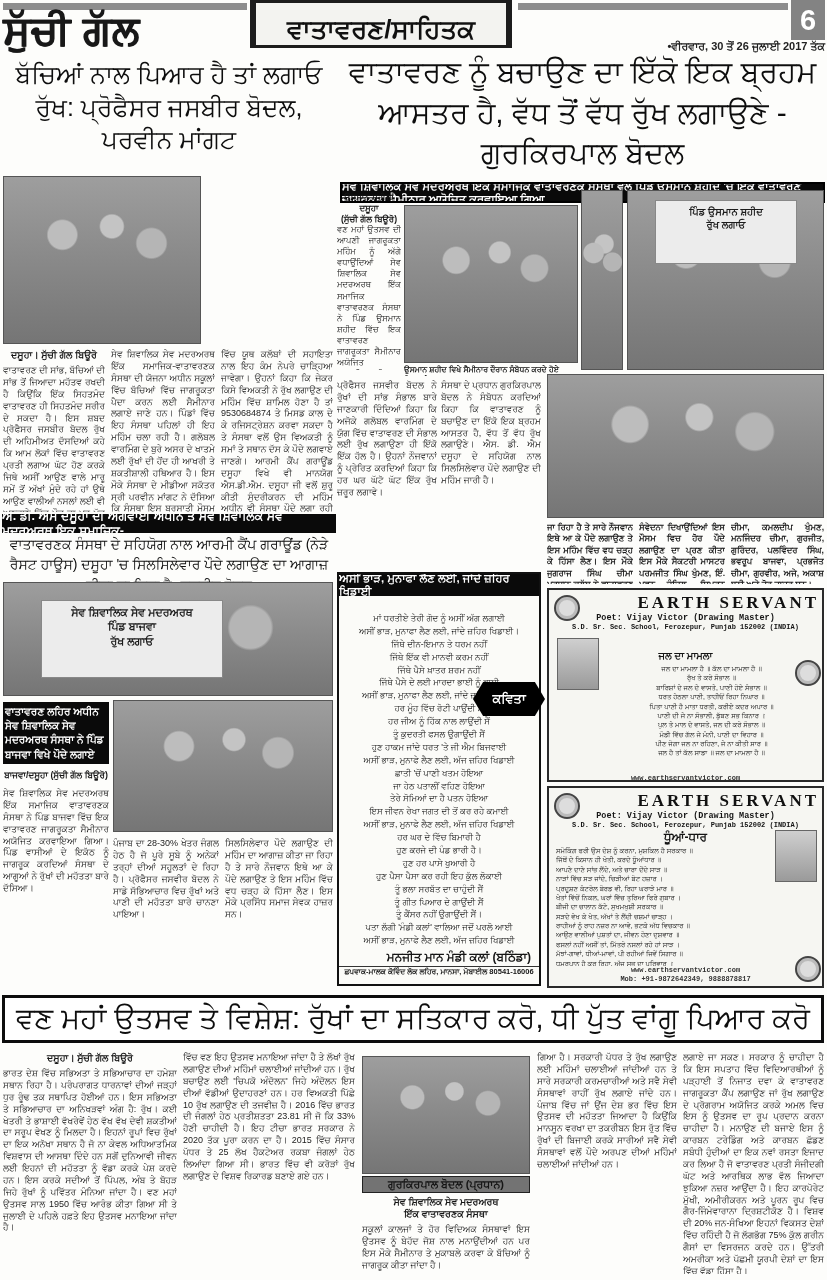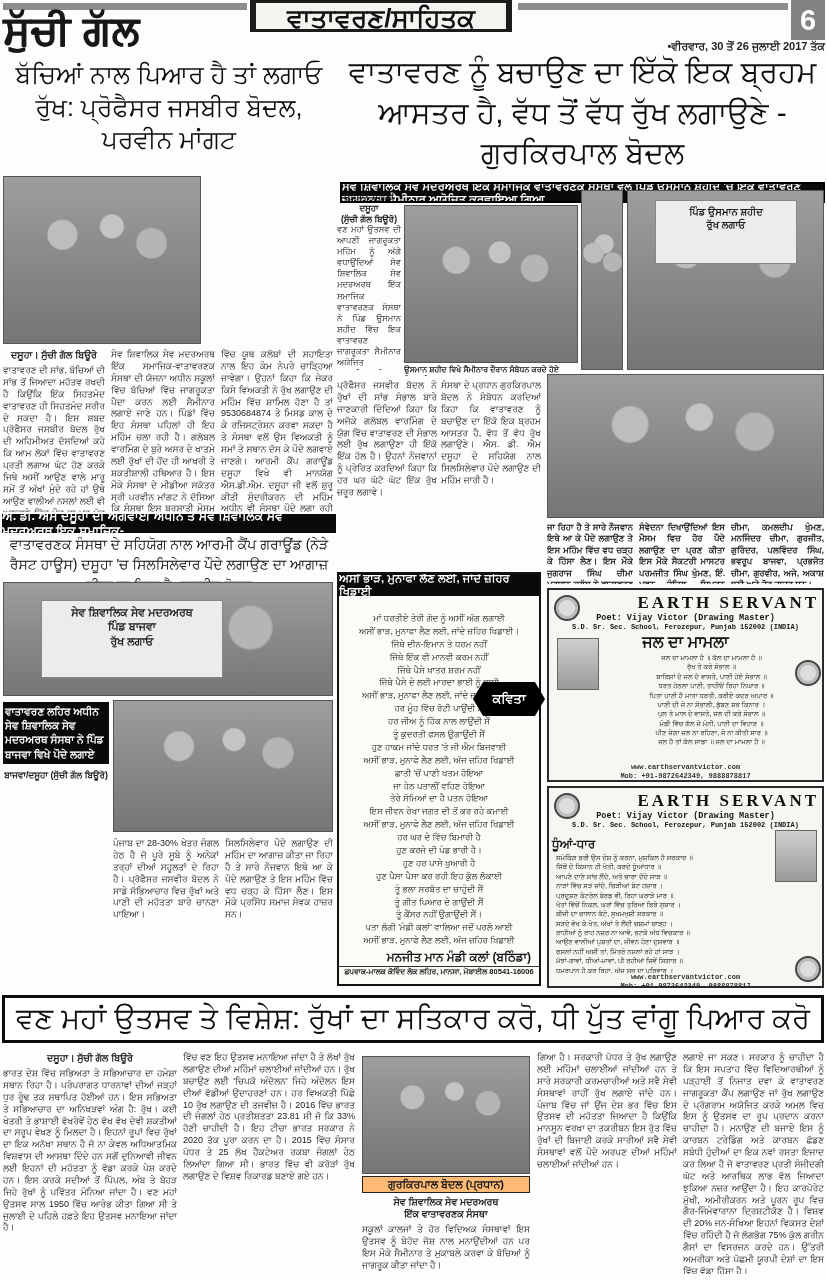--- a/index.html
+++ b/index.html
@@ -38,21 +38,21 @@
 </head>
 <body>
 
 <div id="page">
 
   <div class="abs graybar" style="left:3px;top:3px;width:244px;height:7px;"></div>
   <div class="abs graybar" style="left:518px;top:3px;width:270px;height:7px;"></div>
 
   <div class="abs" style="left:3px;top:8px;width:230px;height:48px;font-weight:900;font-size:40px;letter-spacing:1px;color:#181818;text-shadow:1px 0 #181818;">ਸੁੱਚੀ ਗੱਲ</div>
 
-  <div class="abs" style="left:250px;top:0;width:262px;height:32px;border:3px solid #1c1c1c;border-left-width:6px;border-right-width:6px;background:#f3f3f0;display:flex;align-items:flex-start;justify-content:center;">
+  <div class="abs" style="left:250px;top:0;width:262px;height:48px;border:3px solid #1c1c1c;border-left-width:6px;border-right-width:6px;background:#f3f3f0;display:flex;align-items:flex-end;justify-content:center;">
     <span style="font-size:26px;font-weight:900;color:#111;">ਵਾਤਾਵਰਣ/ਸਾਹਿਤਕ</span>
   </div>
 
   <div class="abs" style="left:791px;top:0;width:34px;height:40px;background:#838383;display:flex;align-items:center;justify-content:center;">
     <span style="font-size:29px;font-weight:900;color:#fff;">6</span>
   </div>
 
   <div class="abs" style="left:540px;top:40px;width:285px;height:14px;text-align:right;font-size:11px;font-weight:bold;color:#222;">•ਵੀਰਵਾਰ, 30 ਤੋਂ 26 ਜੁਲਾਈ 2017 ਤੱਕ</div>
 
   <div class="abs hl" style="left:2px;top:58px;width:334px;height:108px;font-size:25px;line-height:1.3;">ਬੱਚਿਆਂ ਨਾਲ ਪਿਆਰ ਹੈ ਤਾਂ ਲਗਾਓ ਰੁੱਖ: ਪ੍ਰੋਫੈਸਰ ਜਸਬੀਰ ਬੋਦਲ, ਪਰਵੀਨ ਮਾਂਗਟ</div>
@@ -74,20 +74,21 @@
   <div class="abs photo" style="left:3px;top:582px;width:330px;height:114px;">
     <div class="pbanner" style="left:38px;top:18px;width:180px;height:72px;font-size:11px;padding-top:4px;">ਸੇਵ ਸ਼ਿਵਾਲਿਕ ਸੇਵ ਮਦਰਅਰਥ
 ਪਿੰਡ ਬਾਜਵਾ
 ਰੁੱਖ ਲਗਾਓ</div>
   </div>
 
   <div class="abs rev" style="left:3px;top:702px;width:106px;height:62px;font-size:10.5px;font-weight:bold;text-align:left;line-height:1.35;padding:2px;overflow:hidden;">ਵਾਤਾਵਰਣ ਲਹਿਰ ਅਧੀਨ ਸੇਵ ਸ਼ਿਵਾਲਿਕ ਸੇਵ ਮਦਰਅਰਥ ਸੰਸਥਾ ਨੇ ਪਿੰਡ ਬਾਜਵਾ ਵਿਖੇ ਪੌਦੇ ਲਗਾਏ</div>
   <div class="abs dateline" style="left:3px;top:770px;width:106px;height:14px;font-size:8.8px;">ਬਾਜਵਾ/ਦਸੂਹਾ (ਸੁੱਚੀ ਗੱਲ ਬਿਊਰੋ)</div>
   <div class="abs photo" style="left:113px;top:700px;width:220px;height:132px;"></div>
 
+  <div class="abs bodytxt" style="left:3px;top:788px;width:106px;height:196px;">ਸੇਵ ਸ਼ਿਵਾਲਿਕ ਸੇਵ ਮਦਰਅਰਥ ਇੱਕ ਸਮਾਜਿਕ ਵਾਤਾਵਰਣਕ ਸੰਸਥਾ ਨੇ ਪਿੰਡ ਬਾਜਵਾ ਵਿੱਚ ਇਕ ਵਾਤਾਵਰਣ ਜਾਗਰੂਕਤਾ ਸੈਮੀਨਾਰ ਅਯੋਜਿਤ ਕਰਵਾਇਆ ਗਿਆ। ਪਿੰਡ ਵਾਸੀਆਂ ਦੇ ਇਕੱਠ ਨੂੰ ਜਾਗਰੂਕ ਕਰਦਿਆਂ ਸੰਸਥਾ ਦੇ ਆਗੂਆਂ ਨੇ ਰੁੱਖਾਂ ਦੀ ਮਹੱਤਤਾ ਬਾਰੇ ਦੱਸਿਆ।</div>
   <div class="abs bodytxt" style="left:113px;top:838px;width:106px;height:146px;">ਪੰਜਾਬ ਦਾ 28-30% ਖੇਤਰ ਜੰਗਲ ਹੇਠ ਹੈ ਜੋ ਪੂਰੇ ਸੂਬੇ ਨੂੰ ਅਨੇਕਾਂ ਤਰ੍ਹਾਂ ਦੀਆਂ ਸਹੂਲਤਾਂ ਦੇ ਰਿਹਾ ਹੈ। ਪ੍ਰੋਫੈਸਰ ਜਸਵੀਰ ਬੋਦਲ ਨੇ ਸਾਡੇ ਸੱਭਿਆਚਾਰ ਵਿਚ ਰੁੱਖਾਂ ਅਤੇ ਪਾਣੀ ਦੀ ਮਹੱਤਤਾ ਬਾਰੇ ਚਾਨਣਾ ਪਾਇਆ।</div>
   <div class="abs bodytxt" style="left:225px;top:838px;width:108px;height:146px;">ਸਿਲਸਿਲੇਵਾਰ ਪੌਦੇ ਲਗਾਉਣ ਦੀ ਮਹਿੰਮ ਦਾ ਆਗਾਜ਼ ਕੀਤਾ ਜਾ ਰਿਹਾ ਹੈ ਤੇ ਸਾਰੇ ਨੌਜਵਾਨ ਇਥੇ ਆ ਕੇ ਪੌਦੇ ਲਗਾਉਣ ਤੇ ਇਸ ਮਹਿੰਮ ਵਿੱਚ ਵਧ ਚੜ੍ਹ ਕੇ ਹਿੱਸਾ ਲੈਣ। ਇਸ ਮੌਕੇ ਪ੍ਰਸਿੱਧ ਸਮਾਜ ਸੇਵਕ ਹਾਜ਼ਰ ਸਨ।</div>
 
   <div class="abs dateline" style="left:337px;top:192px;width:64px;height:28px;font-size:8.6px;">ਉਸਮਾਨ ਸ਼ਹੀਦ/ਦਸੂਹਾ
 (ਸੁੱਚੀ ਗੱਲ ਬਿਊਰੋ)</div>
   <div class="abs bodytxt" style="left:337px;top:224px;width:64px;height:146px;font-size:8.4px;">ਵਣ ਮਹਾਂ ਉਤਸਵ ਦੀ ਆਪਣੀ ਜਾਗਰੂਕਤਾ ਮਹਿੰਮ ਨੂੰ ਅੱਗੇ ਵਧਾਉਂਦਿਆਂ ਸੇਵ ਸ਼ਿਵਾਲਿਕ ਸੇਵ ਮਦਰਅਰਥ ਇੱਕ ਸਮਾਜਿਕ ਵਾਤਾਵਰਣਕ ਸੰਸਥਾ ਨੇ ਪਿੰਡ ਉਸਮਾਨ ਸ਼ਹੀਦ ਵਿੱਚ ਇਕ ਵਾਤਾਵਰਣ ਜਾਗਰੂਕਤਾ ਸੈਮੀਨਾਰ ਅਯੋਜਿਤ ਕਰਵਾਇਆ ਗਿਆ। ਜਿਸ ਵਿੱਚ ਯੁਵਕ ਸੇਵਾਵਾਂ ਕਲੱਬ ਦੇ ਨੌਜਵਾਨਾਂ ਅਤੇ ਬਜ਼ੁਰਗਾਂ ਨੇ ਹਿੱਸਾ ਲਿਆ। ਇਸ ਮੌਕੇ ਨੌਜਵਾਨਾਂ ਨੇ ਉਤਸ਼ਾਹ ਦੇ ਨਾਲ ਪੌਦੇ ਲਗਾਏ ਗਏ ਤੇ ਸੈਮੀਨਾਰ ਵਿੱਚ ਸ਼ਮੂਲੀਅਤ ਕੀਤੀ।</div>
 
   <div class="abs photo" style="left:404px;top:205px;width:174px;height:158px;"></div>
   <div class="abs" style="left:404px;top:365px;width:174px;height:11px;font-size:7.8px;font-weight:bold;overflow:hidden;">ਉਸਮਾਨ ਸ਼ਹੀਦ ਵਿਖੇ ਸੈਮੀਨਾਰ ਦੌਰਾਨ ਸੰਬੋਧਨ ਕਰਦੇ ਹੋਏ ਸੰਸਥਾ ਦੇ ਆਗੂ।</div>
 
@@ -104,21 +105,21 @@
   <div class="abs capcol" style="left:547px;top:522px;width:86px;height:62px;">ਜਾ ਰਿਹਾ ਹੈ ਤੇ ਸਾਰੇ ਨੌਜਵਾਨ ਇਥੇ ਆ ਕੇ ਪੌਦੇ ਲਗਾਉਣ ਤੇ ਇਸ ਮਹਿੰਮ ਵਿੱਚ ਵਧ ਚੜ੍ਹ ਕੇ ਹਿੱਸਾ ਲੈਣ। ਇਸ ਮੌਕੇ ਜੁਗਰਾਜ ਸਿੰਘ ਚੀਮਾ ਪ੍ਰਧਾਨ ਕਲੱਬ ਨੇ ਵਾਤਾਵਰਣ ਪ੍ਰਤੀ</div>
   <div class="abs capcol" style="left:639px;top:522px;width:86px;height:62px;">ਸੰਵੇਦਨਾ ਦਿਖਾਉਂਦਿਆਂ ਇਸ ਮੌਸਮ ਵਿਚ ਹੋਰ ਪੌਦੇ ਲਗਾਉਣ ਦਾ ਪ੍ਰਣ ਕੀਤਾ ਇਸ ਮੌਕੇ ਸੈਕਟਰੀ ਮਾਸਟਰ ਪਰਮਜੀਤ ਸਿੰਘ ਖੁੰਮਣ, ਇੰ. ਪਵਨ ਜੰਜਿਲ, ਸਿਮਰਨ ਸਿੰਘ, ਨਵਦੀਪ</div>
   <div class="abs capcol" style="left:731px;top:522px;width:93px;height:62px;">ਚੀਮਾ, ਕਮਲਦੀਪ ਖੁੰਮਣ, ਮਨਜਿੰਦਰ ਚੀਮਾ, ਗੁਰਜੀਤ, ਗੁਰਿੰਦਰ, ਪਲਵਿੰਦਰ ਸਿੰਘ, ਭਵਰੂਪ ਬਾਜਵਾ, ਪ੍ਰਭਜੋਤ ਚੀਮਾ, ਗੁਰਵੀਰ, ਅਜੇ, ਅਕਾਸ਼ ਬਨੀ ਅਤੇ ਹੋਰ ਹਾਜ਼ਰ ਸਨ।</div>
 
   <div class="abs adbox" style="left:547px;top:588px;width:277px;height:194px;padding:3px;">
     <div class="logo abs" style="left:5px;top:5px;"></div>
     <div class="logo abs" style="left:246px;top:70px;"></div>
     <div class="adtitle">EARTH SERVANT</div>
     <div class="adsub" style="font-size:8.5px;">Poet: Vijay Victor (Drawing Master)</div>
     <div class="adsub" style="font-size:7px;">S.D. Sr. Sec. School, Ferozepur, Punjab 152002 (INDIA)</div>
-    <div style="text-align:center;font-size:16px;font-weight:bold;margin-top:2px;">ਜਲ ਦਾ ਮਾਮਲਾ</div>
+    <div style="text-align:center;font-size:10px;font-weight:bold;margin-top:19px;">ਜਲ ਦਾ ਮਾਮਲਾ</div>
     <div class="portrait abs" style="left:8px;top:48px;width:42px;height:52px;"></div>
     <div class="adpoem" style="margin:2px 4px 0 56px;height:110px;">ਜਲ ਦਾ ਮਾਮਲਾ ਹੈ ॥ ਕੱਲ ਦਾ ਮਾਮਲਾ ਹੈ ॥
 ਰੁੱਖ ਤੇ ਕਰੋ ਸੰਭਾਲ ॥
 ਬਾਰਿਸ਼ਾਂ ਦੇ ਜਲ ਦੇ ਵਾਸਤੇ, ਪਾਣੀ ਹੋਏ ਸੰਭਾਲ ॥
 ਧਰਤ ਹੇਠਲਾ ਪਾਣੀ, ਤਾਹੀਓਂ ਰਿਹਾ ਨਿਘਾਰ ॥
 ਪਿਤਾ ਪਾਣੀ ਹੈ ਮਾਤਾ ਧਰਤੀ, ਕਰੀਏ ਕਦਰ ਅਪਾਰ ॥
 ਪਾਣੀ ਦੀ ਜੇ ਨਾ ਸੰਭਾਲੀ, ਡੁੱਬਣ ਸਭ ਕਿਨਾਰ ।
 ਪੁਲ ਤੇ ਮਾਲ ਦੇ ਵਾਸਤੇ, ਜਲ ਦੀ ਕਰੋ ਸੰਭਾਲ ॥
 ਮੰਡੀ ਵਿੱਚ ਗੱਲ ਜੇ ਮੰਨੀ, ਪਾਣੀ ਦਾ ਵਿਹਾਰ ॥
 ਪੀਣ ਜੋਗਾ ਜਲ ਨਾ ਰਹਿਣਾ, ਜੇ ਨਾ ਕੀਤੀ ਸਾਰ ॥
@@ -127,21 +128,21 @@
 Mob: +91-9872642349, 9888878817
 E-mail: earthservantvictor.info@gmail.com</div>
   </div>
 
   <div class="abs adbox" style="left:547px;top:786px;width:277px;height:202px;padding:3px;">
     <div class="logo abs" style="left:5px;top:5px;"></div>
     <div class="logo abs" style="left:246px;top:168px;"></div>
     <div class="adtitle">EARTH SERVANT</div>
     <div class="adsub" style="font-size:8.5px;">Poet: Vijay Victor (Drawing Master)</div>
     <div class="adsub" style="font-size:7px;">S.D. Sr. Sec. School, Ferozepur, Punjab 152002 (INDIA)</div>
-    <div style="font-size:12px;font-weight:bold;margin-top:8px;">ਧੂੰਆਂ-ਧਾਰ</div>
+    <div style="text-align:center;font-size:12px;font-weight:bold;margin-top:1px;">ਧੂੰਆਂ-ਧਾਰ</div>
     <div class="portrait abs" style="left:226px;top:42px;width:42px;height:52px;"></div>
     <div class="adpoem" style="margin:2px 50px 0 4px;height:120px;text-align:left;">ਸਮੋਕਿੰਗ ਫਰੀ ਉਸ ਦੇਸ਼ ਨੂੰ ਕਰਨਾ, ਮੁਸ਼ਕਿਲ ਹੈ ਸਰਕਾਰ ॥
 ਜਿੱਥੋਂ ਦੇ ਕਿਸਾਨ ਹੀ ਖੇਤੀ, ਕਰਦੇ ਧੂੰਆਂਧਾਰ ॥
 ਆਪਣੇ ਦਾਣੇ ਸਾਂਭ ਲੈਂਦੇ, ਅਤੇ ਚਾਰਾ ਦੇਂਦੇ ਸਾੜ ॥
 ਨਾੜਾਂ ਵਿੱਚ ਸੜ ਜਾਂਦੇ, ਚਿੜੀਆਂ ਬੋਟ ਹਜ਼ਾਰ ।
 ਪ੍ਰਦੂਸ਼ਣ ਕੰਟਰੋਲ ਬੋਰਡ ਵੀ, ਰਿਹਾ ਘਰਾੜੇ ਮਾਰ ॥
 ਖੇਤਾਂ ਵਿੱਚੋਂ ਨਿਕਲ, ਘਰਾਂ ਵਿੱਚ ਤੁਰਿਆ ਫਿਰੇ ਗੁਬਾਰ ।
 ਬੀਜੀ ਦਾ ਚਾਲਾਨ ਕੱਟੇ, ਸੁਖਮਖੁਸ਼ੀ ਸਰਕਾਰ ॥
 ਸੜਦੇ ਵੇਖ ਕੇ ਖੇਤ, ਅੱਖਾਂ ਤੇ ਲੈਂਦੀ ਚਸ਼ਮਾਂ ਚਾੜ੍ਹ ।
 ਰਾਹੀਆਂ ਨੂੰ ਰਾਹ ਨਜ਼ਰ ਨਾ ਆਵੇ, ਭਟਕੇ ਅੱਧ ਵਿਚਕਾਰ ॥
@@ -195,21 +196,21 @@
 
   <div class="abs" style="left:2px;top:995px;width:822px;height:48px;border:3px solid #0c0c0c;background:#fff;display:flex;align-items:center;justify-content:center;">
     <span class="hl" style="font-size:29px;">ਵਣ ਮਹਾਂ ਉਤਸਵ ਤੇ ਵਿਸ਼ੇਸ਼: ਰੁੱਖਾਂ ਦਾ ਸਤਿਕਾਰ ਕਰੋ, ਧੀ ਪੁੱਤ ਵਾਂਗੂ ਪਿਆਰ ਕਰੋ</span>
   </div>
 
   <div class="abs dateline" style="left:3px;top:1052px;width:174px;height:14px;">ਦਸੂਹਾ। ਸੁੱਚੀ ਗੱਲ ਬਿਊਰੋ</div>
   <div class="abs bodytxt" style="left:3px;top:1068px;width:174px;height:206px;">ਭਾਰਤ ਦੇਸ਼ ਵਿੱਚ ਸਭਿਅਤਾ ਤੇ ਸਭਿਆਚਾਰ ਦਾ ਹਮੇਸ਼ਾ ਸਥਾਨ ਰਿਹਾ ਹੈ। ਪਰੰਪਰਾਗਤ ਧਾਰਨਾਵਾਂ ਦੀਆਂ ਜੜ੍ਹਾਂ ਧੁਰ ਰੂੰਢ ਤਕ ਸਥਾਪਿਤ ਹੋਈਆਂ ਹਨ। ਇਸ ਸਭਿਅਤਾ ਤੇ ਸਭਿਆਚਾਰ ਦਾ ਅਨਿਖੜਵਾਂ ਅੰਗ ਹੈ: ਰੁੱਖ। ਕਈ ਖੇਤਰੀ ਤੇ ਭਾਸ਼ਾਈ ਵੱਖਰੇਵੇਂ ਹੇਠ ਵੱਖ ਵੱਖ ਦੇਵੀ ਸ਼ਕਤੀਆਂ ਦਾ ਸਰੂਪ ਵੇਖਣ ਨੂੰ ਮਿਲਦਾ ਹੈ। ਇਹਨਾਂ ਰੂਪਾਂ ਵਿਚ ਰੁੱਖਾਂ ਦਾ ਇਕ ਅਨੋਖਾ ਸਥਾਨ ਹੈ ਜੋ ਨਾ ਕੇਵਲ ਅਧਿਆਤਮਿਕ ਵਿਸ਼ਵਾਸ ਦੀ ਆਸਥਾ ਦਿੰਦੇ ਹਨ ਸਗੋਂ ਦੁਨਿਆਵੀ ਜੀਵਨ ਲਈ ਇਹਨਾਂ ਦੀ ਮਹੱਤਤਾ ਨੂੰ ਵੱਡਾ ਕਰਕੇ ਪੇਸ਼ ਕਰਦੇ ਹਨ। ਇਸ ਕਰਕੇ ਸਦੀਆਂ ਤੋਂ ਪਿੱਪਲ, ਅੰਬ ਤੇ ਬੋਹੜ ਜਿਹੇ ਰੁੱਖਾਂ ਨੂੰ ਪਵਿੱਤਰ ਮੰਨਿਆ ਜਾਂਦਾ ਹੈ। ਵਣ ਮਹਾਂ ਉਤਸਵ ਸਾਲ 1950 ਵਿੱਚ ਆਰੰਭ ਕੀਤਾ ਗਿਆ ਸੀ ਤੇ ਜੁਲਾਈ ਦੇ ਪਹਿਲੇ ਹਫ਼ਤੇ ਇਹ ਉਤਸਵ ਮਨਾਇਆ ਜਾਂਦਾ ਹੈ।</div>
   <div class="abs bodytxt" style="left:183px;top:1052px;width:172px;height:222px;">ਵਿੱਚ ਵਣ ਇਹ ਉਤਸਵ ਮਨਾਇਆ ਜਾਂਦਾ ਹੈ ਤੇ ਲੱਖਾਂ ਰੁੱਖ ਲਗਾਉਣ ਦੀਆਂ ਮਹਿੰਮਾਂ ਚਲਾਈਆਂ ਜਾਂਦੀਆਂ ਹਨ। ਰੁੱਖ ਬਚਾਉਣ ਲਈ 'ਚਿਪਕੋ ਅੰਦੋਲਨ' ਜਿਹੇ ਅੰਦੋਲਨ ਇਸ ਦੀਆਂ ਵੱਡੀਆਂ ਉਦਾਹਰਣਾਂ ਹਨ। ਹਰ ਵਿਅਕਤੀ ਪਿੱਛੇ 10 ਰੁੱਖ ਲਗਾਉਣ ਦੀ ਤਜਵੀਜ਼ ਹੈ। 2016 ਵਿੱਚ ਭਾਰਤ ਦੀ ਜੰਗਲਾਂ ਹੇਠ ਪ੍ਰਤੀਸ਼ਤਤਾ 23.81 ਸੀ ਜੋ ਕਿ 33% ਹੋਣੀ ਚਾਹੀਦੀ ਹੈ। ਇਹ ਟੀਚਾ ਭਾਰਤ ਸਰਕਾਰ ਨੇ 2020 ਤੱਕ ਪੂਰਾ ਕਰਨ ਦਾ ਹੈ। 2015 ਵਿੱਚ ਸੰਸਾਰ ਪੱਧਰ ਤੇ 25 ਲੱਖ ਹੈਕਟੇਅਰ ਰਕਬਾ ਜੰਗਲਾਂ ਹੇਠ ਲਿਆਂਦਾ ਗਿਆ ਸੀ। ਭਾਰਤ ਵਿੱਚ ਵੀ ਕਰੋੜਾਂ ਰੁੱਖ ਲਗਾਉਣ ਦੇ ਵਿਸ਼ਵ ਰਿਕਾਰਡ ਬਣਾਏ ਗਏ ਹਨ।</div>
 
   <div class="abs photo" style="left:362px;top:1056px;width:168px;height:118px;"></div>
-  <div class="abs" style="left:362px;top:1176px;width:168px;height:17px;border:1px solid #222;background:#fdba74;display:flex;align-items:center;justify-content:center;font-size:11px;font-weight:bold;">ਗੁਰਕਿਰਪਾਲ ਬੋਦਲ (ਪ੍ਰਧਾਨ)</div>
+  <div class="abs" style="left:362px;top:1176px;width:168px;height:17px;border:1px solid #222;background:#737373;display:flex;align-items:center;justify-content:center;font-size:11px;font-weight:bold;">ਗੁਰਕਿਰਪਾਲ ਬੋਦਲ (ਪ੍ਰਧਾਨ)</div>
   <div class="abs" style="left:362px;top:1196px;width:168px;height:26px;text-align:center;font-size:9.5px;font-weight:bold;white-space:pre-line;line-height:1.3;">ਸੇਵ ਸ਼ਿਵਾਲਿਕ ਸੇਵ ਮਦਰਅਰਥ
 ਇੱਕ ਵਾਤਾਵਰਣਕ ਸੰਸਥਾ</div>
   <div class="abs bodytxt" style="left:362px;top:1224px;width:168px;height:50px;">ਸਕੂਲਾਂ ਕਾਲਜਾਂ ਤੇ ਹੋਰ ਵਿਦਿਅਕ ਸੰਸਥਾਵਾਂ ਇਸ ਉਤਸਵ ਨੂੰ ਬੇਹੱਦ ਜੋਸ਼ ਨਾਲ ਮਨਾਉਂਦੀਆਂ ਹਨ ਪਰ ਇਸ ਮੌਕੇ ਸੈਮੀਨਾਰ ਤੇ ਮੁਕਾਬਲੇ ਕਰਵਾ ਕੇ ਬੱਚਿਆਂ ਨੂੰ ਜਾਗਰੂਕ ਕੀਤਾ ਜਾਂਦਾ ਹੈ।</div>
 
   <div class="abs bodytxt" style="left:537px;top:1052px;width:140px;height:222px;">ਗਿਆ ਹੈ। ਸਰਕਾਰੀ ਪੱਧਰ ਤੇ ਰੁੱਖ ਲਗਾਉਣ ਲਈ ਮਹਿੰਮਾਂ ਚਲਾਈਆਂ ਜਾਂਦੀਆਂ ਹਨ ਤੇ ਸਾਰੇ ਸਰਕਾਰੀ ਕਰਮਚਾਰੀਆਂ ਅਤੇ ਸਵੈ ਸੇਵੀ ਸੰਸਥਾਵਾਂ ਰਾਹੀਂ ਰੁੱਖ ਲਗਾਏ ਜਾਂਦੇ ਹਨ। ਪੰਜਾਬ ਵਿੱਚ ਜਾਂ ਉਂਜ ਦੇਸ਼ ਭਰ ਵਿੱਚ ਇਸ ਉਤਸਵ ਦੀ ਮਹੱਤਤਾ ਜਿਆਦਾ ਹੈ ਕਿਉਂਕਿ ਮਾਨਸੂਨ ਵਰਖਾ ਦਾ ਤਕਰੀਬਨ ਇਸ ਰੁੱਤ ਵਿੱਚ ਰੁੱਖਾਂ ਦੀ ਬਿਜਾਈ ਕਰਕੇ ਸਾਰੀਆਂ ਸਵੈ ਸੇਵੀ ਸੰਸਥਾਵਾਂ ਵਲੋਂ ਪੌਦੇ ਅਰਪਣ ਦੀਆਂ ਮਹਿੰਮਾਂ ਚਲਾਈਆਂ ਜਾਂਦੀਆਂ ਹਨ।</div>
   <div class="abs bodytxt" style="left:683px;top:1052px;width:141px;height:222px;">ਲਗਾਏ ਜਾ ਸਕਣ। ਸਰਕਾਰ ਨੂੰ ਚਾਹੀਦਾ ਹੈ ਕਿ ਇਸ ਸਪਤਾਹ ਵਿੱਚ ਵਿਦਿਆਰਥੀਆਂ ਨੂੰ ਪੜ੍ਹਾਈ ਤੋਂ ਨਿਜਾਤ ਦਵਾ ਕੇ ਵਾਤਾਵਰਣ ਜਾਗਰੂਕਤਾ ਕੈਂਪ ਲਗਾਉਣ ਜਾਂ ਰੁੱਖ ਲਗਾਉਣ ਦੇ ਪ੍ਰੋਗਰਾਮ ਅਯੋਜਿਤ ਕਰਕੇ ਅਮਲ ਵਿਚ ਇਸ ਨੂੰ ਉਤਸਵ ਦਾ ਰੂਪ ਪ੍ਰਦਾਨ ਕਰਨਾ ਚਾਹੀਦਾ ਹੈ। ਮਨਾਉਣ ਦੀ ਬਜਾਏ ਇਸ ਨੂੰ ਕਾਰਬਨ ਟਰੇਡਿੰਗ ਅਤੇ ਕਾਰਬਨ ਛੱਡਣ ਸਬੰਧੀ ਹੁੰਦੀਆਂ ਦਾ ਇਕ ਨਵਾਂ ਰਸਤਾ ਇਜਾਦ ਕਰ ਲਿਆ ਹੈ ਜੋ ਵਾਤਾਵਰਣ ਪ੍ਰਤੀ ਸੰਜੀਦਗੀ ਘੱਟ ਅਤੇ ਆਰਥਿਕ ਲਾਭ ਵੱਲ ਜਿਆਦਾ ਝੁਕਿਆ ਨਜ਼ਰ ਆਉਂਦਾ ਹੈ। ਇਹ ਕਾਰਪੋਰੇਟ ਮੁੱਖੀ, ਅਮੀਰੀਕਰਨ ਅਤੇ ਪੂਰਨ ਰੂਪ ਵਿਚ ਗੈਰ-ਜਿੰਮੇਵਾਰਾਨਾ ਦ੍ਰਿਸ਼ਟੀਕੋਣ ਹੈ। ਵਿਸ਼ਵ ਦੀ 20% ਜਨ-ਸੰਖਿਆ ਇਹਨਾਂ ਵਿਕਸਤ ਦੇਸ਼ਾਂ ਵਿੱਚ ਰਹਿੰਦੀ ਹੈ ਜੋ ਲੱਗਭੱਗ 75% ਕੁੱਲ ਗਰੀਨ ਗੈਸਾਂ ਦਾ ਵਿਸਰਜਨ ਕਰਦੇ ਹਨ। ਉੱਤਰੀ ਅਮਰੀਕਾ ਅਤੇ ਪੱਛਮੀ ਯੂਰਪੀ ਦੇਸ਼ਾਂ ਦਾ ਇਸ ਵਿੱਚ ਵੱਡਾ ਹਿੱਸਾ ਹੈ।</div>
 
 </div>
 
 </body></html>

